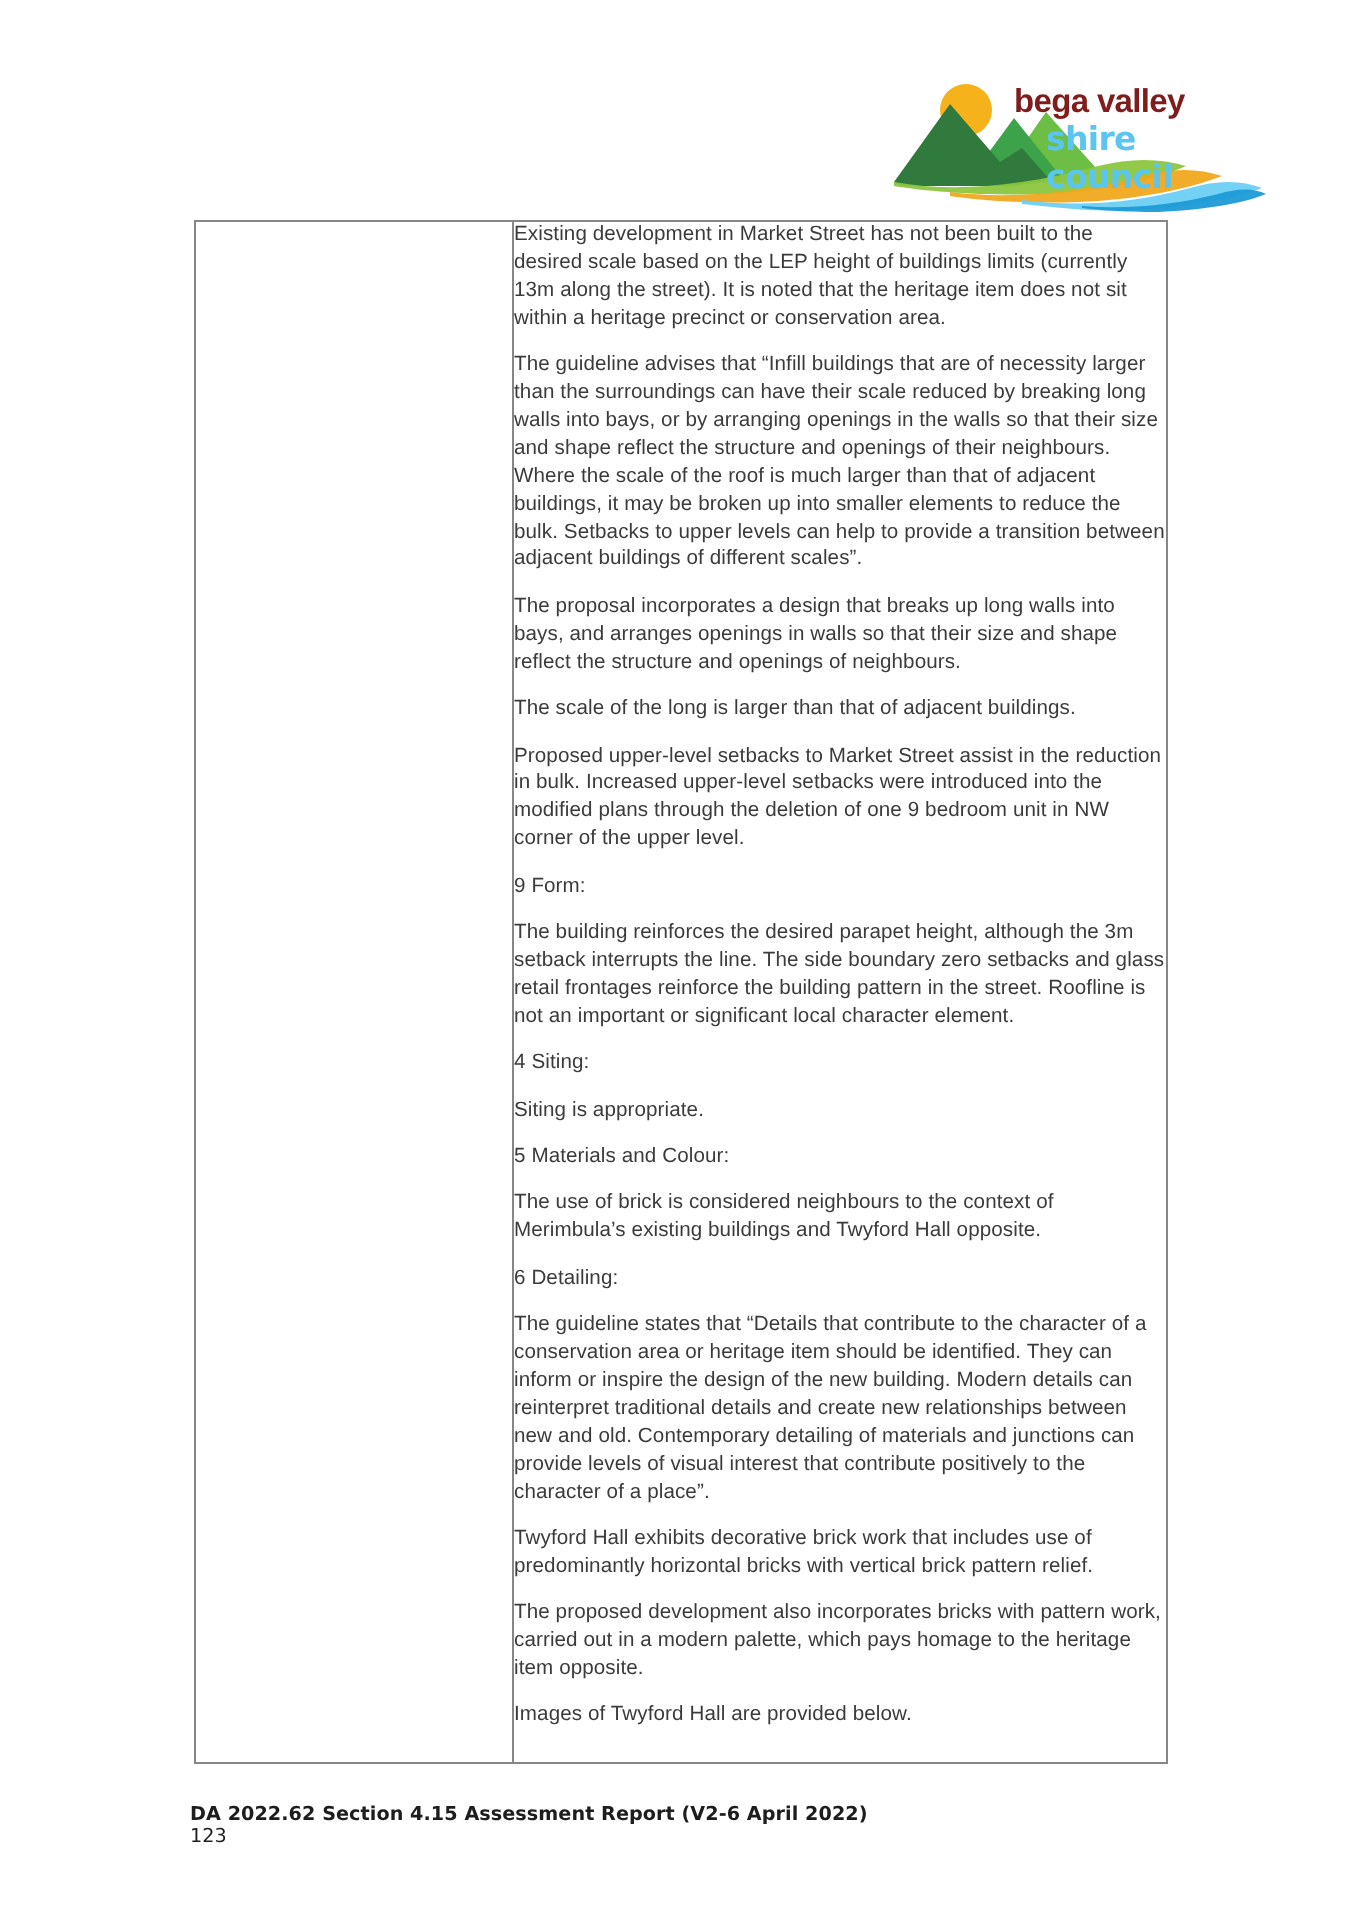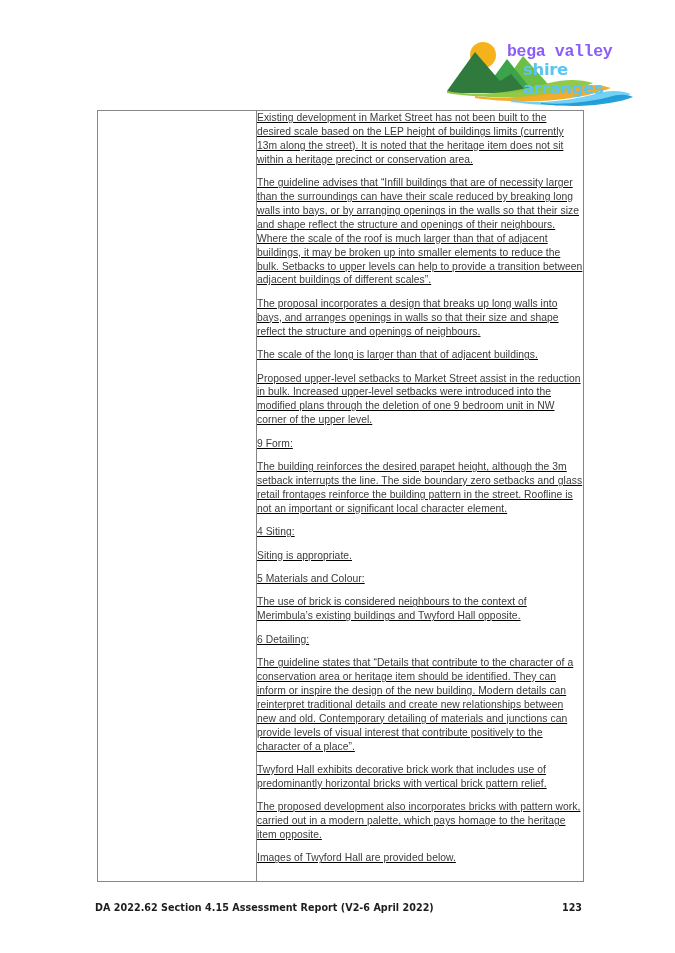--- a/index.html
+++ b/index.html
@@ -46,21 +46,20 @@
     border: 1px solid #868686;
     vertical-align: top;
     padding: 0;
   }
   td.col-left {
     width: 158px;
   }
   td.col-right {
     width: 326px;
     padding: 7px 10px 9px 8px;
-    text-decoration: underline;
   }
 
   
   .para {
     font-family: "Liberation Sans", sans-serif;
     font-size: 10.3px;
     line-height: 13.9px;
     color: #3b3b3b;
     margin: 0 0 9.5px 0;
     text-align: left;
@@ -72,33 +71,34 @@
 
   
   #footer {
     position: absolute;
     left: 95px;
     top: 902px;
     width: 487px;
     display: flex;
     justify-content: space-between;
     align-items: baseline;
+    flex-direction: column;
   }
   #footer .footer-text {
     font-family: "DejaVu Sans", sans-serif;
     font-size: 9.6px;
     font-weight: bold;
     color: #1d1d1d;
     letter-spacing: 0.003em;
     white-space: nowrap;
   }
   #footer .footer-page {
     font-family: "DejaVu Sans", sans-serif;
     font-size: 9.6px;
-    font-weight: bold;
+    font-weight: normal;
     color: #1d1d1d;
     text-align: right;
   }
 </style>
 </head>
 <body>
 
 <div id="logo-block">
   <div id="logo-mark">
     <svg width="190" height="72" viewBox="0 0 190 72" xmlns="http://www.w3.org/2000/svg">
@@ -113,22 +113,22 @@
 
       <path d="M2 57 C 35 63, 70 58, 104 49 C 120 45, 135 45, 148 49 C 130 57, 105 62, 78 63 C 48 64, 20 62, 2 59 Z" fill="#8cc63f" opacity="0.95"></path>
 
       <path d="M30 62 C 62 66, 96 62, 126 54 C 141 50, 154 50, 166 54 C 148 61, 122 66, 94 67 C 66 68, 44 66, 30 64 Z" fill="#f0a81e" opacity="0.95"></path>
 
       <path d="M66 66 C 96 70, 124 67, 150 60 C 163 56, 176 56, 186 60 C 170 66, 146 70, 120 71 C 96 72, 78 69, 66 68 Z" fill="#6dcff6" opacity="0.95"></path>
 
       <path d="M96 69 C 120 71, 144 68, 164 63 C 174 60, 182 60, 188 63 C 176 68, 156 71, 134 72 C 116 72, 104 71, 96 70 Z" fill="#1c9ad6" opacity="0.95"></path>
     </svg>
   </div>
-  <div style="position:absolute; left:62px; top:8px; font-family:Liberation Mono, monospace; font-size:16.5px; font-weight:bold; color:#8b5cf6; letter-spacing:-0.02em;">bega valley</div>
-  <div style="position:absolute; left:78px; top:26px; font-family:'DejaVu Sans', sans-serif; font-size:16.5px; font-weight:bold; color:#5bc5f2; letter-spacing:-0.02em;">shire arranges</div>
+  <div style="position:absolute; left:62px; top:8px; font-family:Liberation Sans, sans-serif; font-size:16.5px; font-weight:bold; color:#7f1d1d; letter-spacing:-0.02em;">bega valley</div>
+  <div style="position:absolute; left:78px; top:26px; font-family:'DejaVu Sans', sans-serif; font-size:16.5px; font-weight:bold; color:#5bc5f2; letter-spacing:-0.02em;">shire council</div>
 </div>
 
 <table id="content-table">
   <tbody>
       <tr>
     <td class="col-left"></td>
     <td class="col-right">
       <p class="para">Existing development in Market Street has not been built to the desired scale based on the LEP height of buildings limits (currently 13m along the street).  It is noted that the heritage item does not sit within a heritage precinct or conservation area.</p>
       <p class="para">The guideline advises that “Infill buildings that are of necessity larger than the surroundings can have their scale reduced by breaking long walls into bays, or by arranging openings in the walls so that their size and shape reflect the structure and openings of their neighbours. Where the scale of the roof is much larger than that of adjacent buildings, it may be broken up into smaller elements to reduce the bulk. Setbacks to upper levels can help to provide a transition between adjacent buildings of different scales”.</p>
       <p class="para">The proposal incorporates a design that breaks up long walls into bays, and arranges openings in walls so that their size and shape reflect the structure and openings of neighbours.</p>

